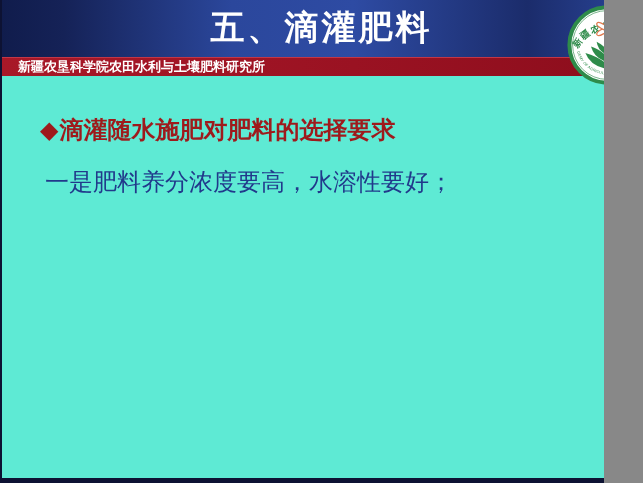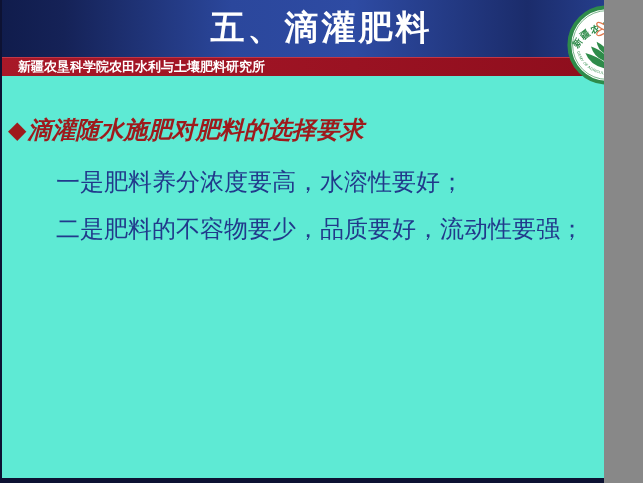--- a/index.html
+++ b/index.html
@@ -25,29 +25,29 @@
     border-top:1px solid #c23747;
   }
   .banner-text{
     color:#ffffff;font-size:13px;font-weight:bold;line-height:17px;
     padding-left:18px;display:block;white-space:nowrap;
     font-family:"Liberation Sans","DejaVu Sans",sans-serif;
   }
   .logo{position:absolute;left:567px;top:5px;width:80px;height:80px;z-index:10;}
 
   .heading-row{
-    position:absolute;left:8px;top:114px;white-space:nowrap;
-    font-size:24px;font-weight:bold;color:#9e1a1c;font-style:italic;
+    position:absolute;left:40px;top:114px;white-space:nowrap;
+    font-size:24px;font-weight:bold;color:#9e1a1c;
   }
   .diamond{font-size:24px;color:#9e1a1c;margin-right:1px;}
   .items{
     position:absolute;left:45px;top:170px;color:#21398b;
     font-size:24px;
   }
-  .items p{margin:0 0 23px 11px;line-height:24px;white-space:nowrap;}
+  .items p{margin:0 0 23px 0;line-height:24px;white-space:nowrap;}
 </style>
 </head>
 <body>
 
 <div class="slide">
 
   <div class="header">
     <span class="page-title">五、滴灌肥料</span>
   </div>
 
@@ -87,19 +87,18 @@
       <textPath href="#arcBottom" startOffset="50%">XINJIANG ACADEMY OF AGRICULTURAL AND RECLAMATION SCIENCE</textPath>
     </text>
   </svg>
 
   <div class="heading-row">
     <span class="diamond">◆</span><span>滴灌随水施肥对肥料的选择要求</span>
   </div>
 
   <div class="items">
     <p>一是肥料养分浓度要高，水溶性要好；</p>
-    <p>二是肥料的不容物要少，品质要好，流动性要强；</p>
   </div>
 
   <div class="left-border"></div>
   <div class="footer-bar"></div>
 
 </div>
 
 </body></html>

